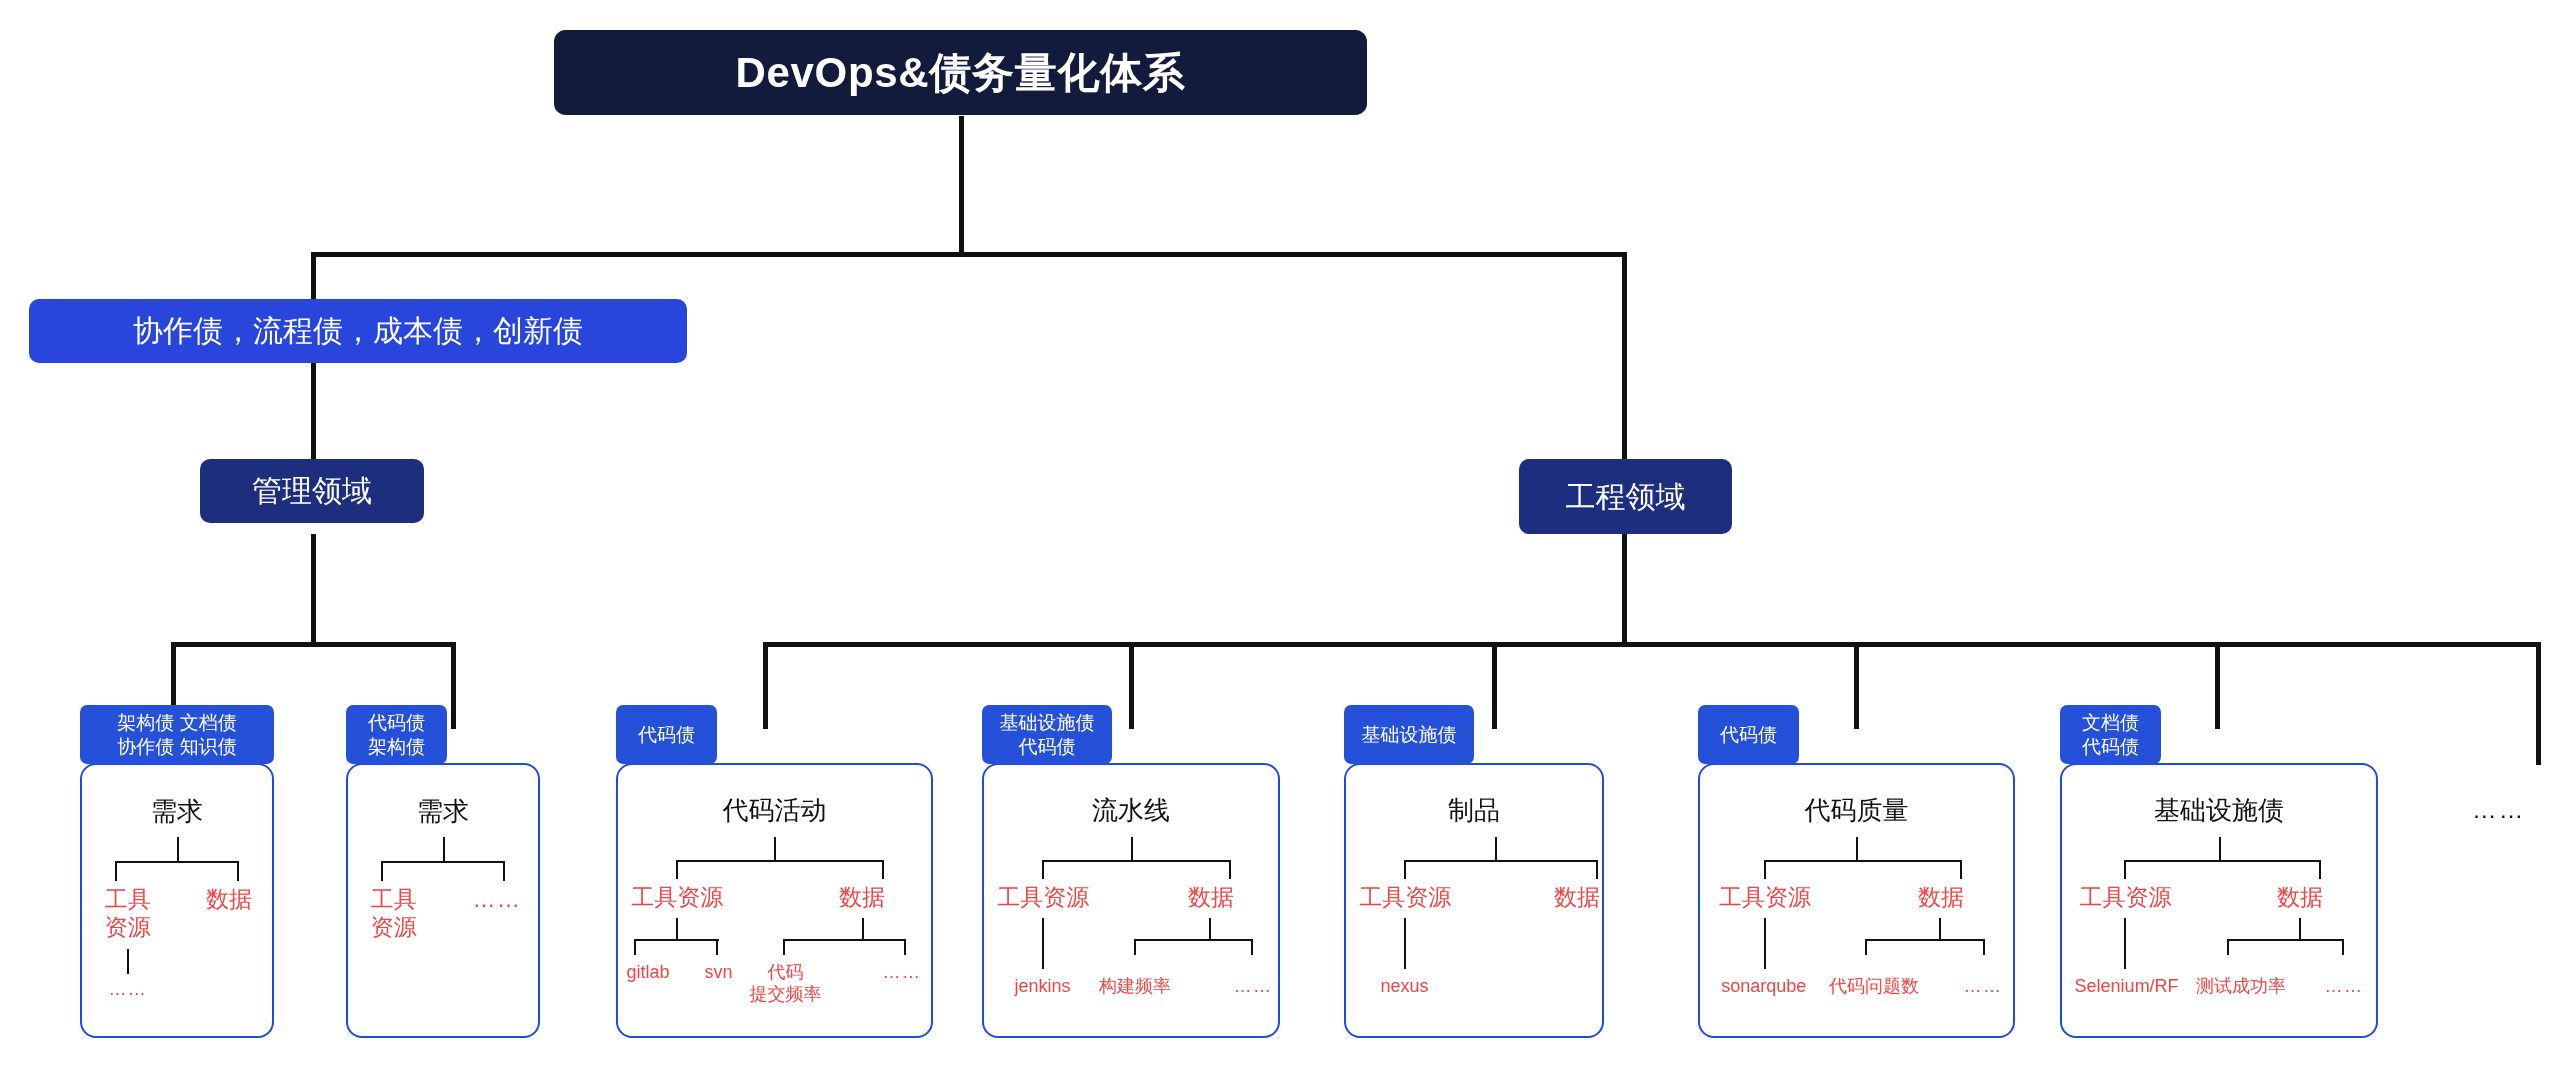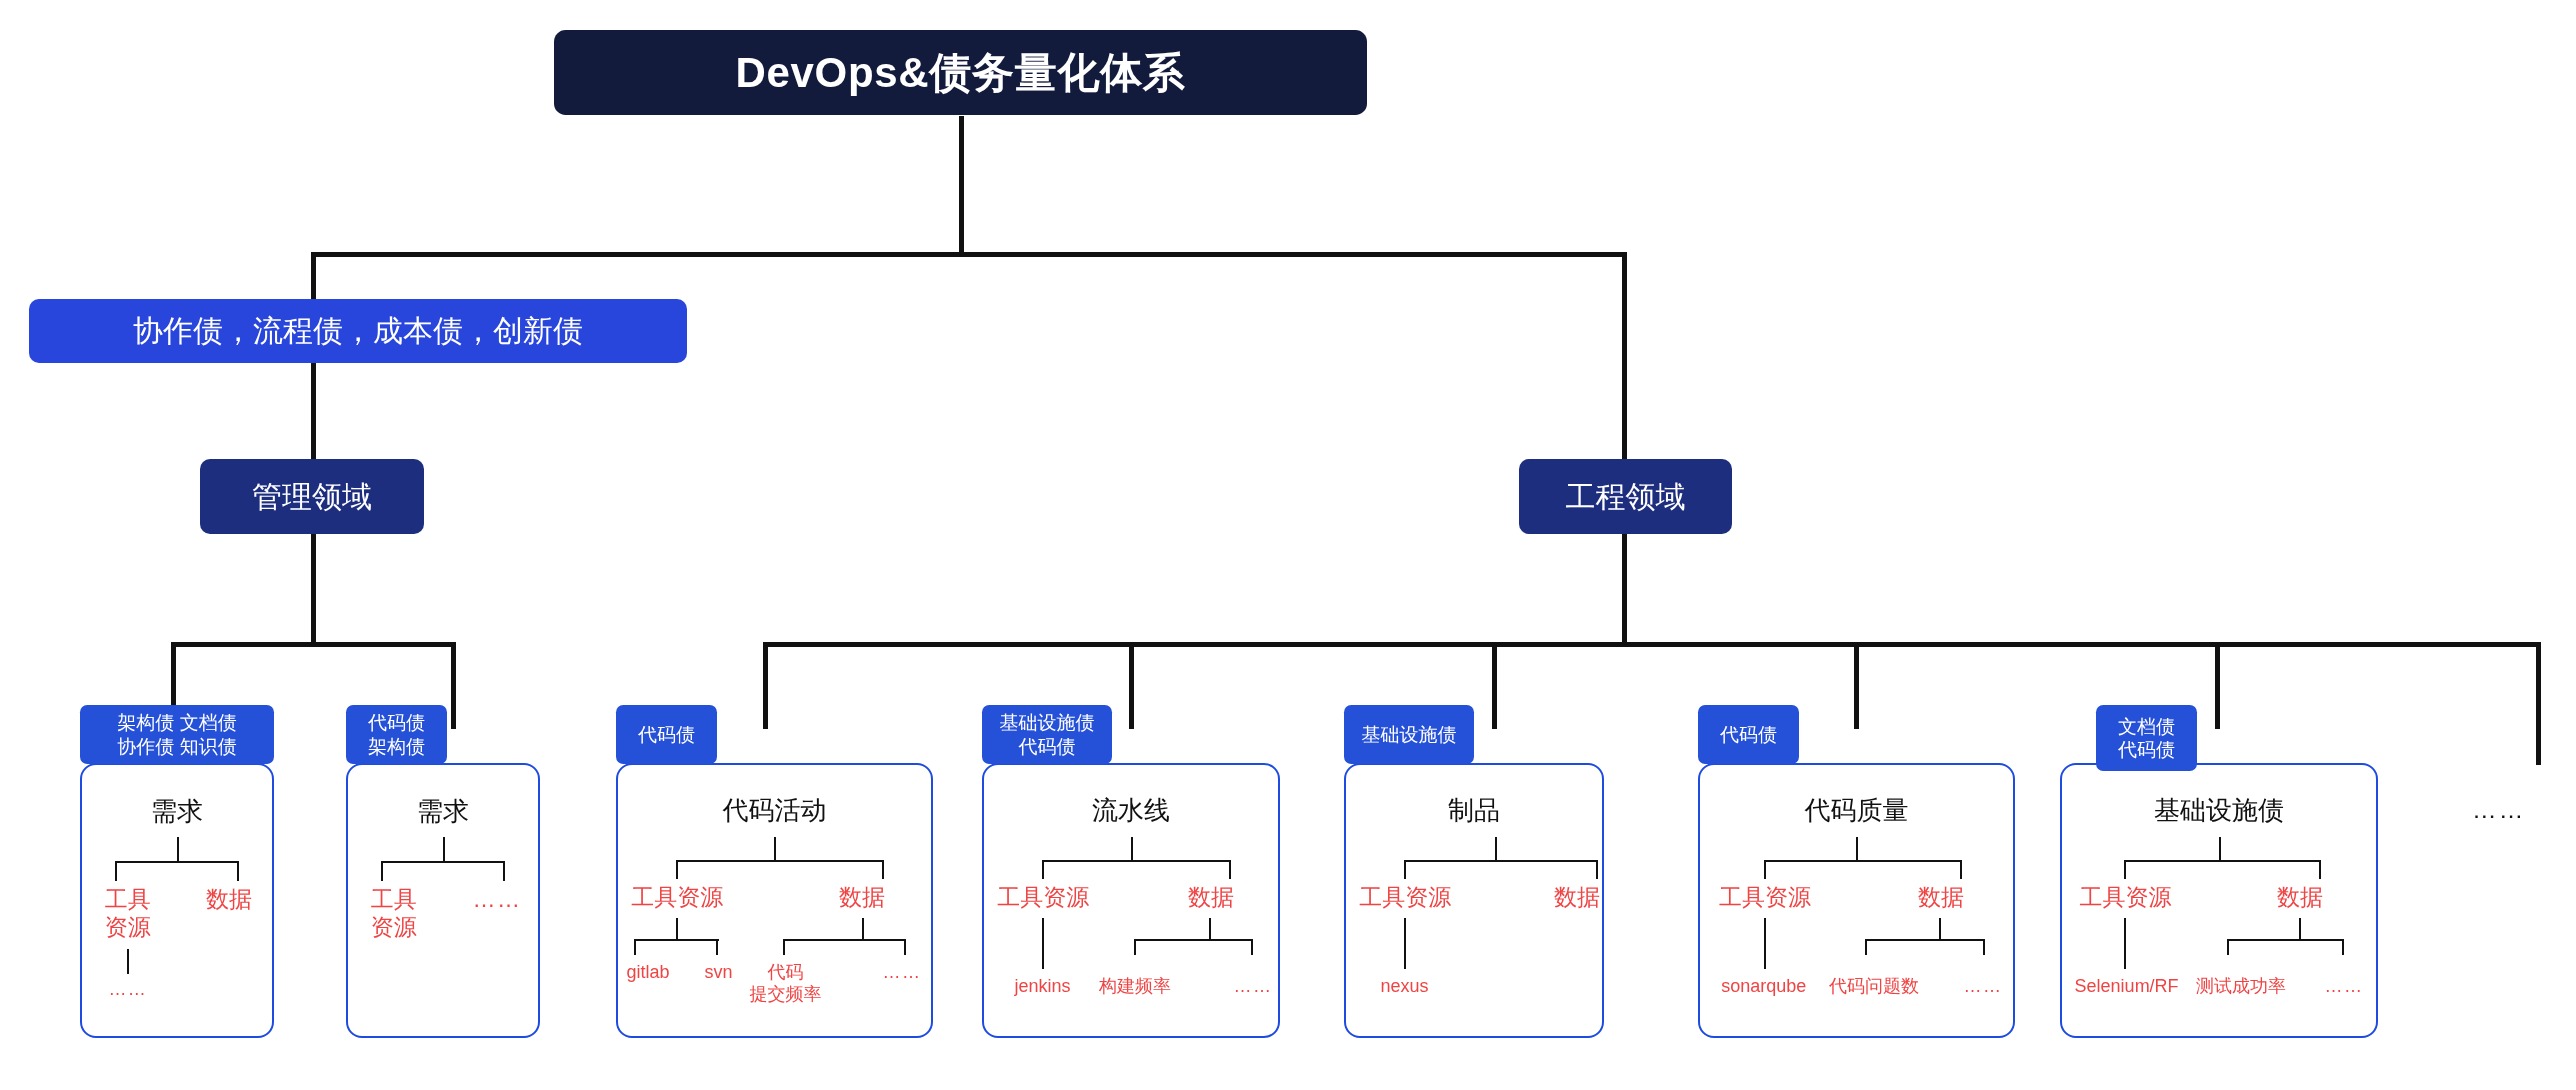--- a/index.html
+++ b/index.html
@@ -42,21 +42,21 @@
   <div class="hline" style="left:311px;top:252px;width:1316px;height:5px;"></div>
 
   <div class="vline" style="left:311px;top:252px;width:5px;height:217px;"></div>
 
   <div class="vline" style="left:1622px;top:252px;width:5px;height:217px;"></div>
 
   <div class="node pill" style="left:29px;top:299px;width:658px;height:64px;background:#2846dc;font-size:30px;">
     <span>协作债，流程债，成本债，创新债</span>
   </div>
 
-  <div class="node pill" style="left:200px;top:459px;width:224px;height:75px;background:#1e2e7e;font-size:30px;">
+  <div class="node pill" style="left:200px;top:459px;width:224px;height:64px;background:#1e2e7e;font-size:30px;">
     <span>管理领域</span>
   </div>
   <div class="node pill" style="left:1519px;top:459px;width:213px;height:75px;background:#1e2e7e;font-size:30px;">
     <span>工程领域</span>
   </div>
 
   <div class="vline" style="left:311px;top:534px;width:5px;height:108px;"></div>
 
   <div class="vline" style="left:1622px;top:534px;width:5px;height:108px;"></div>
 
@@ -193,17 +193,17 @@
     <div class="leaf lvl2" style="left:198px;top:119px;width:80px;">数据</div>
     <div class="thin-v" style="left:62px;top:153px;height:51px;"></div>
     <div class="leaf lvl3" style="left:-1.4px;top:211px;width:132px;">Selenium/RF</div>
     <div class="thin-v" style="left:237px;top:153px;height:23px;"></div>
     <div class="thin-h" style="left:165px;top:174px;width:117px;"></div>
     <div class="thin-v" style="left:165px;top:174px;height:16px;"></div>
     <div class="thin-v" style="left:280px;top:174px;height:16px;"></div>
     <div class="leaf lvl3" style="left:124px;top:211px;width:110px;">测试成功率</div>
     <div class="leaf lvl3 dots" style="left:242px;top:211px;width:80px;">……</div>
   </div>
-  <div class="tag" style="left:2060px;top:705px;width:101px;height:66px;font-size:19px;white-space:pre-line;margin-left:36px;">文档债
+  <div class="tag" style="left:2060px;top:705px;width:101px;height:59px;font-size:19px;white-space:pre-line;">文档债
 代码债</div>
 
 </div>
 
 
 </body></html>

